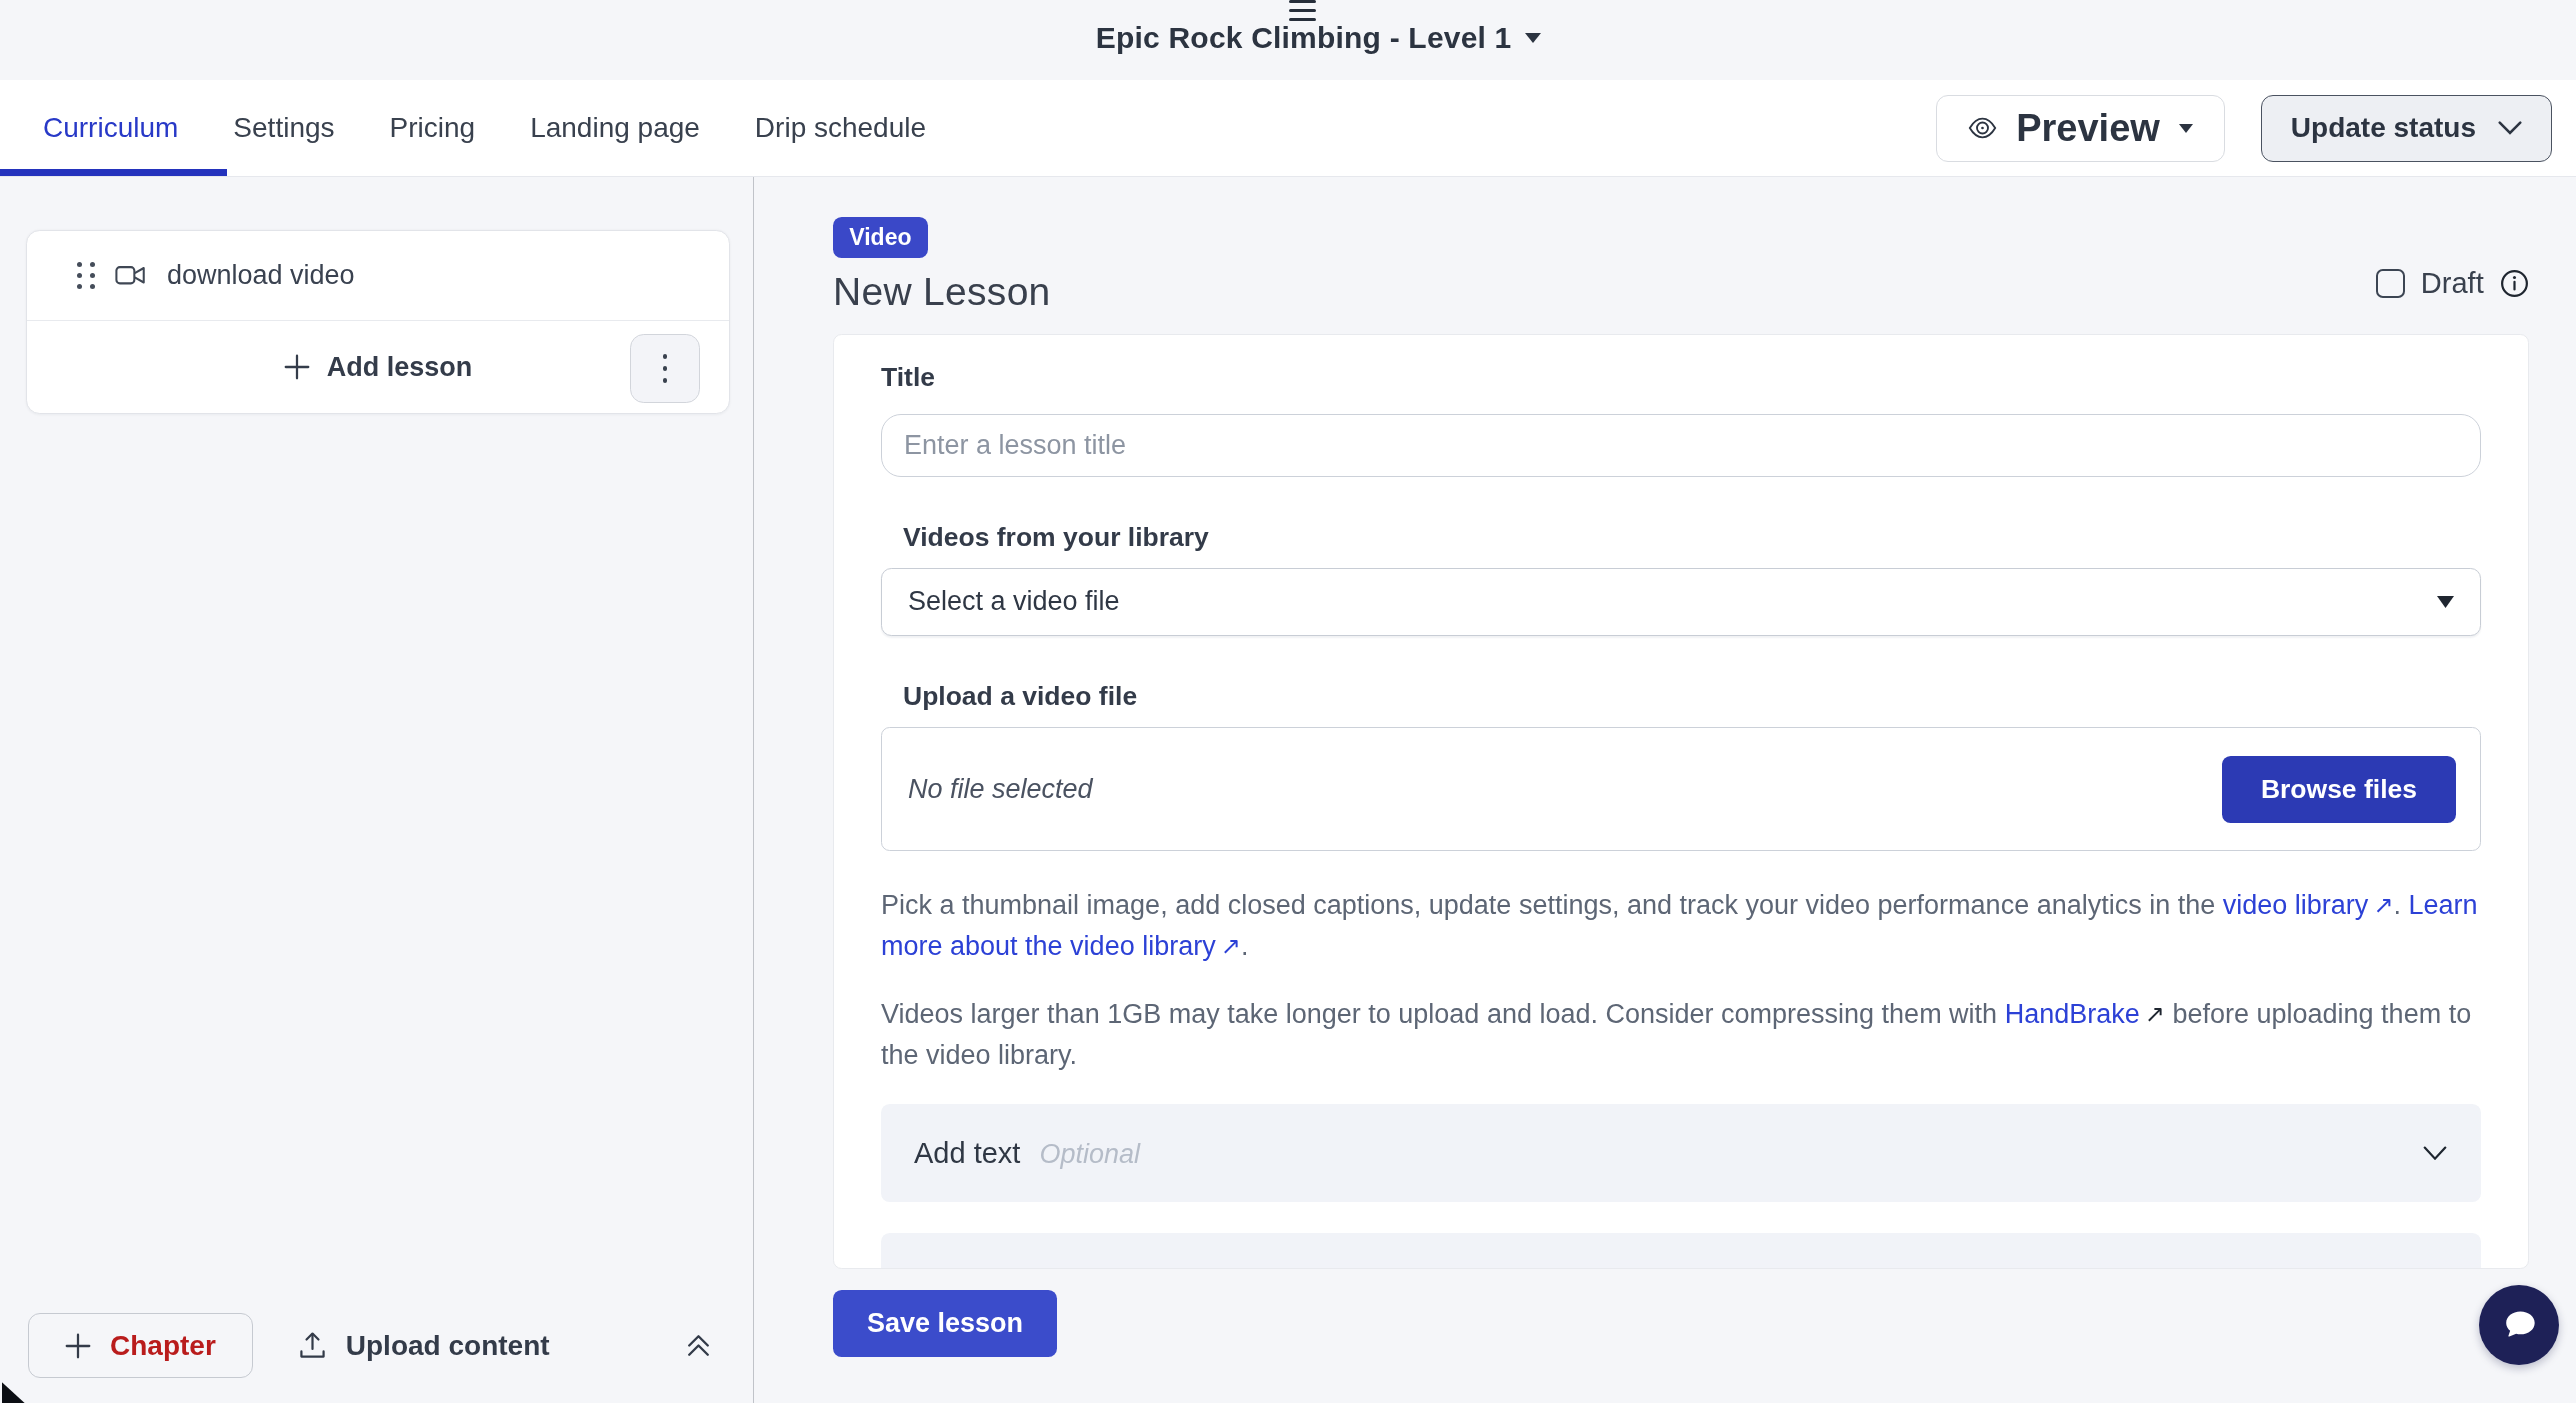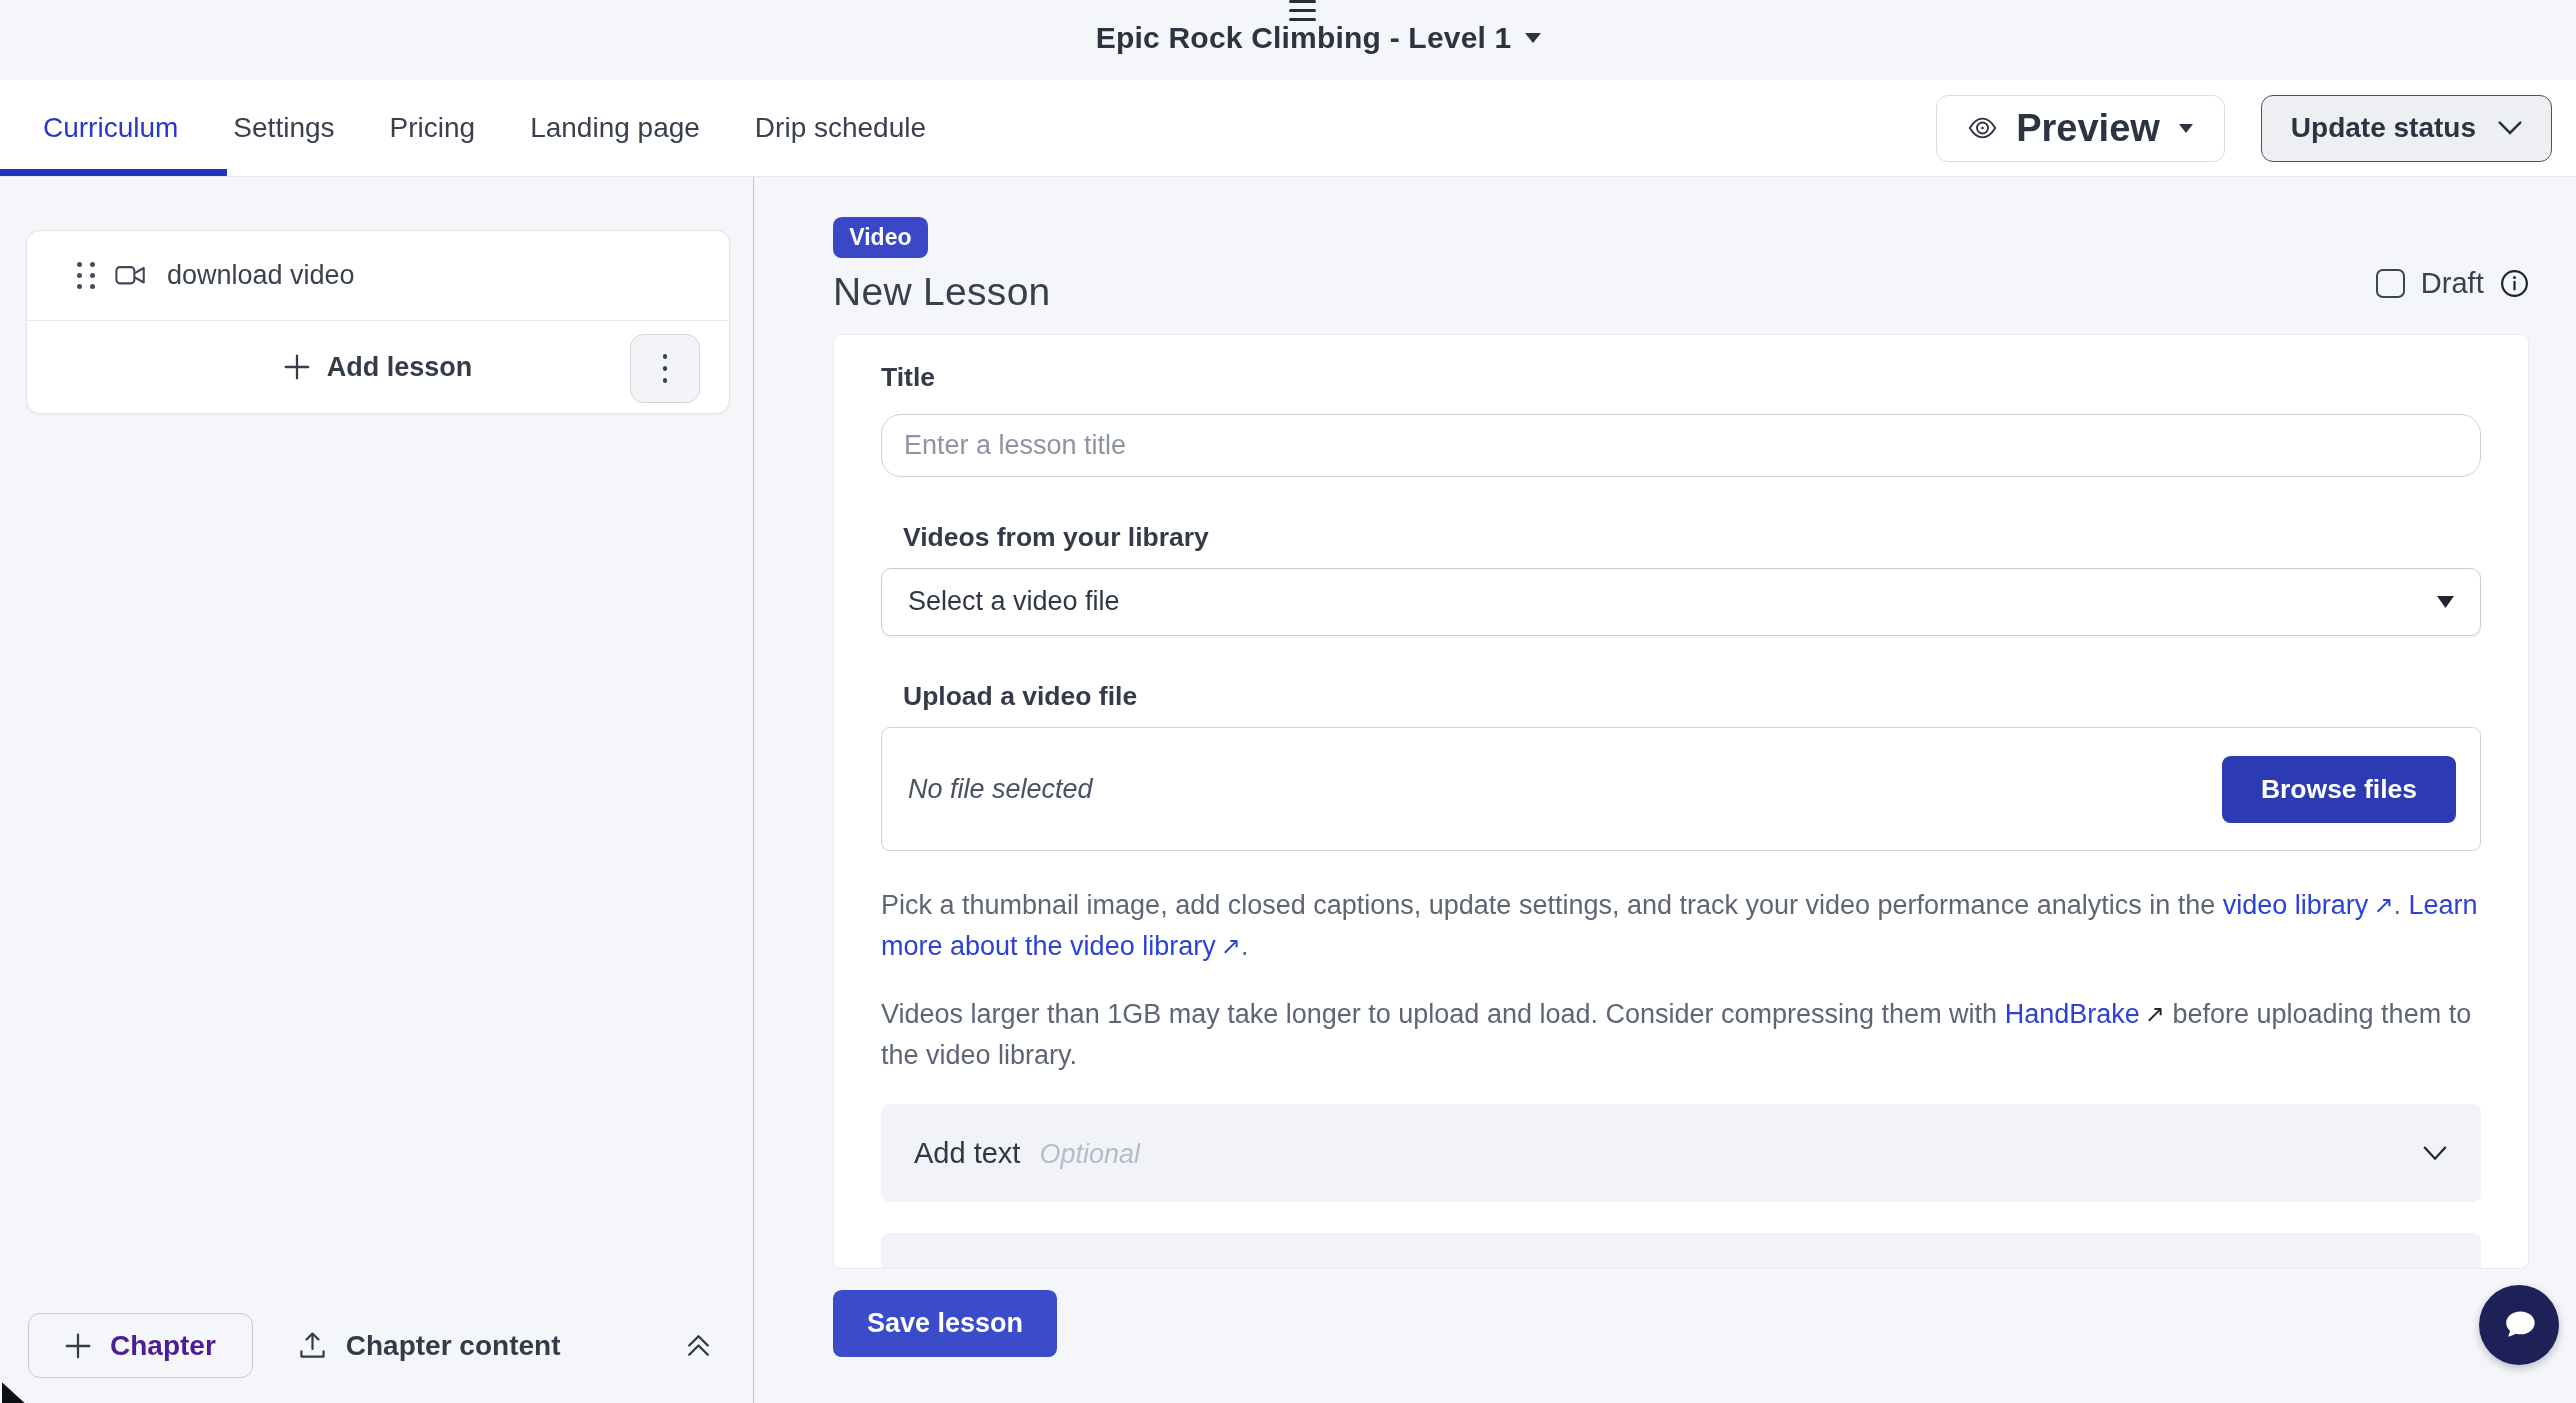--- a/index.html
+++ b/index.html
@@ -40,21 +40,21 @@
   .row-lesson .title{font-size:27px;color:#3a4250;}
   .row-add{height:92px;padding:0 29px;position:relative;justify-content:center;gap:17px;cursor:pointer;}
   .row-add .title{font-size:27px;font-weight:600;color:#343c4a;}
   .drag{display:grid;grid-template-columns:repeat(2,5.1px);grid-auto-rows:5.1px;gap:6px 7.7px;cursor:grab;}
   .drag i{width:5.1px;height:5.1px;border-radius:50%;background:#454d5a;}
   .spacer{flex:1;}
   .kebab{position:absolute;right:29px;top:13px;width:68px;height:67px;border:1.3px solid #d2d5db;border-radius:13.7px;background:#f3f4f8;display:flex;flex-direction:column;align-items:center;justify-content:center;gap:7.7px;cursor:pointer;}
   .kebab i{width:4.3px;height:4.3px;border-radius:50%;background:#39414e;}
   .sidebar-footer{position:absolute;left:28px;right:41px;bottom:26px;display:flex;align-items:center;}
   .btn-chapter{height:65px;padding:0 36px;border:1.7px solid #c6cad1;border-radius:12px;gap:19px;background:transparent;}
-  .btn-chapter .lbl{font-size:28px;font-weight:600;color:#4c1d95;}
+  .btn-chapter .lbl{font-size:28px;font-weight:600;color:#b91c1c;}
   .upload-content{display:flex;align-items:center;gap:19px;margin-left:45px;cursor:pointer;}
   .upload-content .lbl{font-size:28px;font-weight:600;color:#333b49;}
   .collapse-all{margin-left:auto;cursor:pointer;display:flex;}
 
   
   .main{flex:1;padding:40px 47px 0 79px;box-sizing:border-box;position:relative;}
   .main-header{display:flex;justify-content:space-between;align-items:flex-start;}
   .badge{display:inline-block;background:#3a48c8;color:#fff;font-size:23px;font-weight:700;padding:6.8px 16.3px;border-radius:8.6px;}
   .page-title{font-size:39px;font-weight:500;color:#39404d;margin-top:12px;letter-spacing:0.3px;}
   .draft{display:flex;align-items:center;gap:16.3px;margin-top:50px;}
@@ -182,21 +182,21 @@
           <span class="lbl">Chapter</span>
         </div>
         <div class="upload-content">
           <span>
             <svg width="29" height="29" viewBox="0 0 34 34" fill="none" stroke="#333b49" stroke-width="2.6" stroke-linecap="round" stroke-linejoin="round">
               <path d="M17 21 V4"></path>
                 <path d="M10 10 L17 3 L24 10"></path>
                 <path d="M4 24 V30 H30 V24"></path>
             </svg>
           </span>
-          <span class="lbl">Chapter content</span>
+          <span class="lbl">Upload content</span>
         </div>
         <div class="collapse-all">
           <svg width="27" height="27" viewBox="0 0 32 32" fill="none" stroke="#333b49" stroke-width="2.8" stroke-linecap="round" stroke-linejoin="round">
             <path d="M5 16 L16 5 L27 16"></path>
               <path d="M5 27 L16 16 L27 27"></path>
           </svg>
         </div>
       </div>
     </aside>
 

